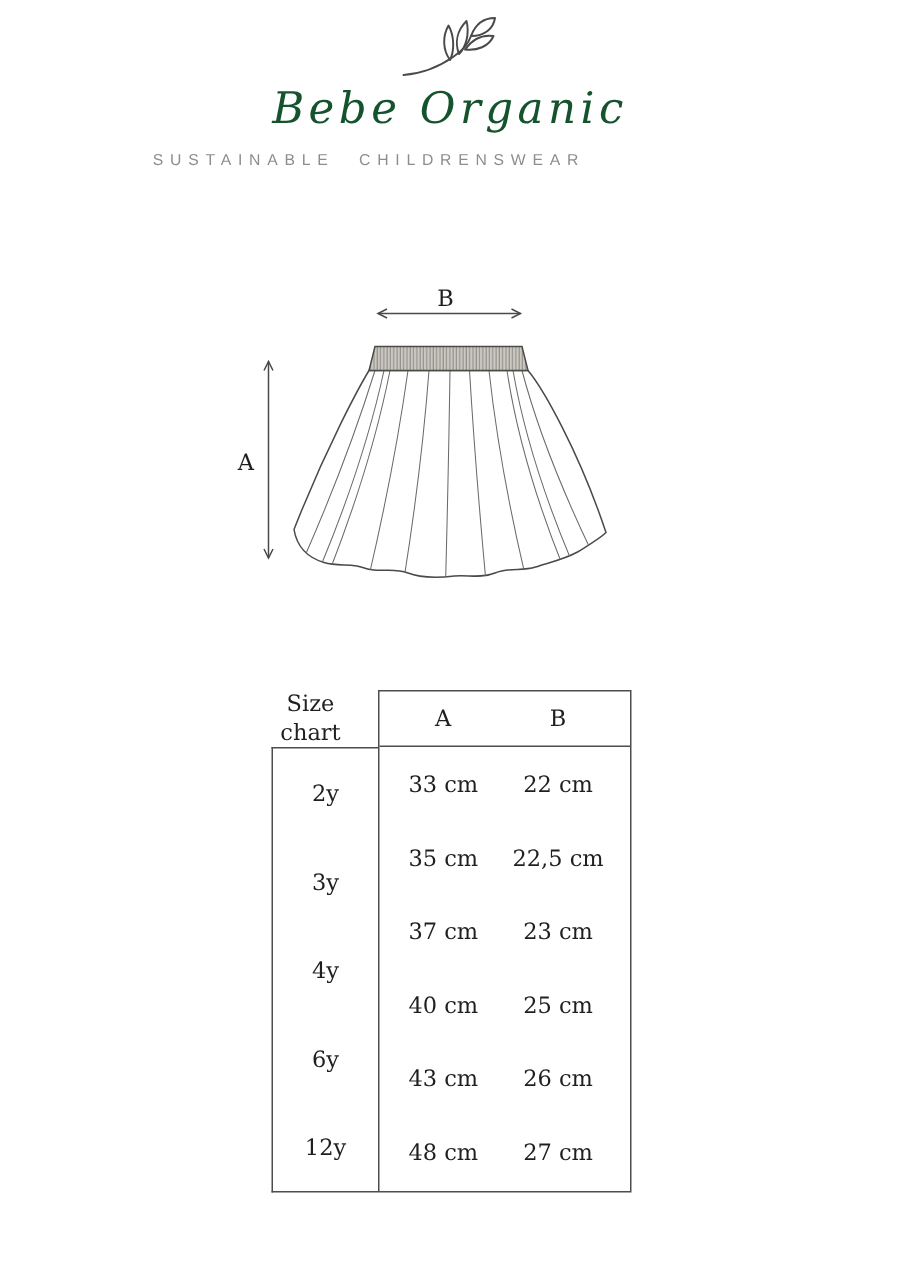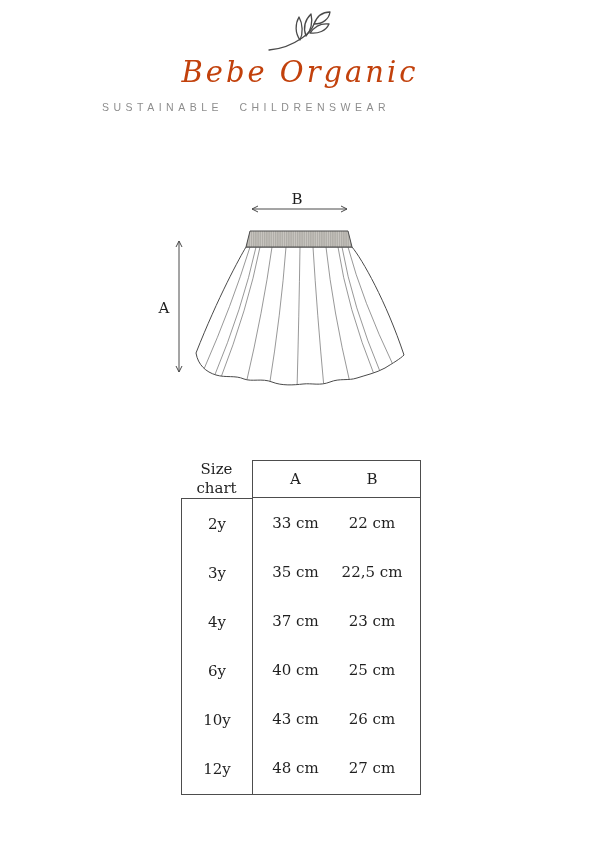--- a/index.html
+++ b/index.html
@@ -8,38 +8,38 @@
     width:600px; height:848px; position:relative; overflow:hidden;
     font-family:"DejaVu Serif", serif; color:#1f1f1f;
   }
   .page { position:absolute; inset:0; background:#ffffff; }
 
   
   .sprig { position:absolute; left:265px; top:11px; }
   .brand-name {
     position:absolute; top:55px; left:0; width:600px; text-align:center;
     font-family:"DejaVu Serif", serif; font-style:italic; font-weight:400;
-    font-size:29px; letter-spacing:3px; color:#c2410c;
+    font-size:29px; letter-spacing:3px; color:#14532d;
   }
   .brand-tagline {
     position:absolute; top:101px; left:0; width:492px; text-align:center;
     font-family:"Liberation Sans", sans-serif; font-size:10.5px;
     letter-spacing:4.5px; word-spacing:9px; color:#8d8d8d;
   }
 
   
   .diagram-svg { position:absolute; left:0; top:185px; }
   .diagram-svg text {
     font-family:"DejaVu Serif", serif; font-size:15px; fill:#1f1f1f;
   }
 
   
   .sc-title {
     position:absolute; left:181px; top:460px; width:71px; height:38px;
-    display:flex; align-items:center; justify-content:center;
+    display:flex; align-items:center; 
     font-size:15px; line-height:1.25; text-align:center;
   }
   .sc-title span { display:block; max-width:52px; }
 
   .sc-right {
     position:absolute; left:252px; top:460px; width:169px; height:335px;
     border:1px solid #4d4d4d; font-size:15px;
   }
   .sc-right .head {
     height:37px; border-bottom:1px solid #4d4d4d;
@@ -167,18 +167,17 @@
           <div class="cell-b">27 cm</div>
         </div>
       </div>
     </div>
 
     <div class="sc-left">
       <div class="cell">2y</div>
       <div class="cell">3y</div>
       <div class="cell">4y</div>
       <div class="cell">6y</div>
-      <div class="cell">10y</div>
       <div class="cell">12y</div>
     </div>
   </section>
 
 </div>
 
 </body></html>

